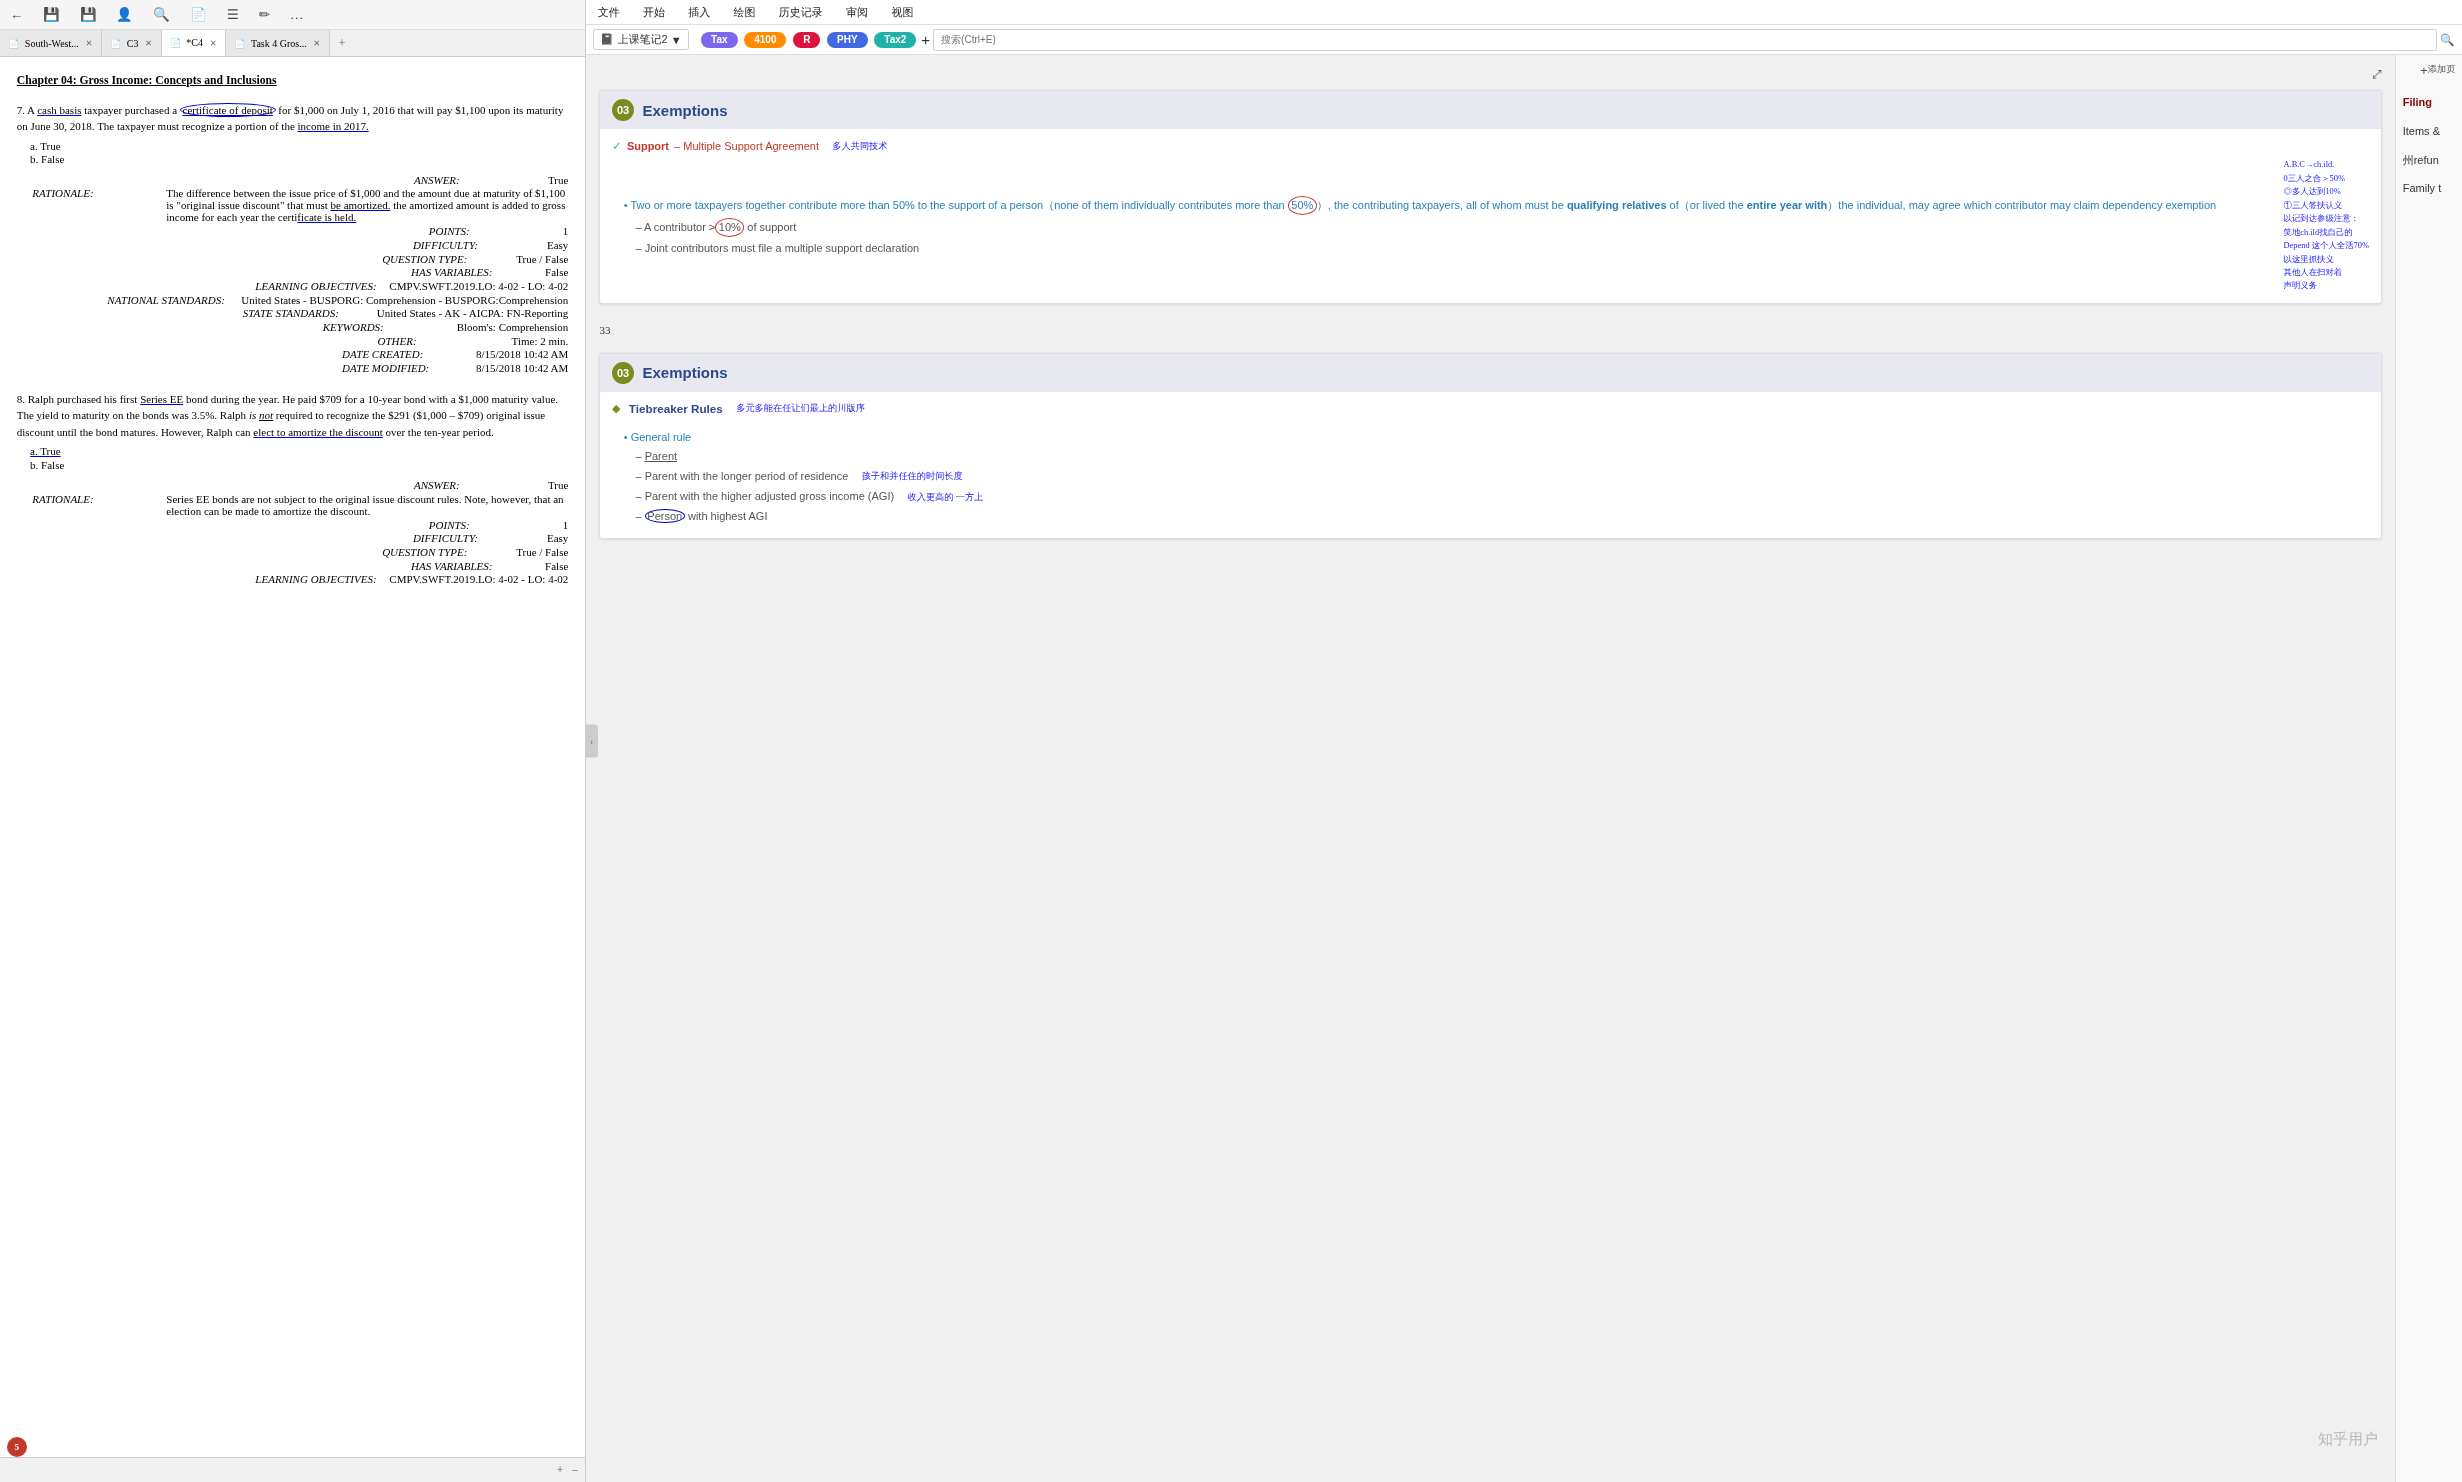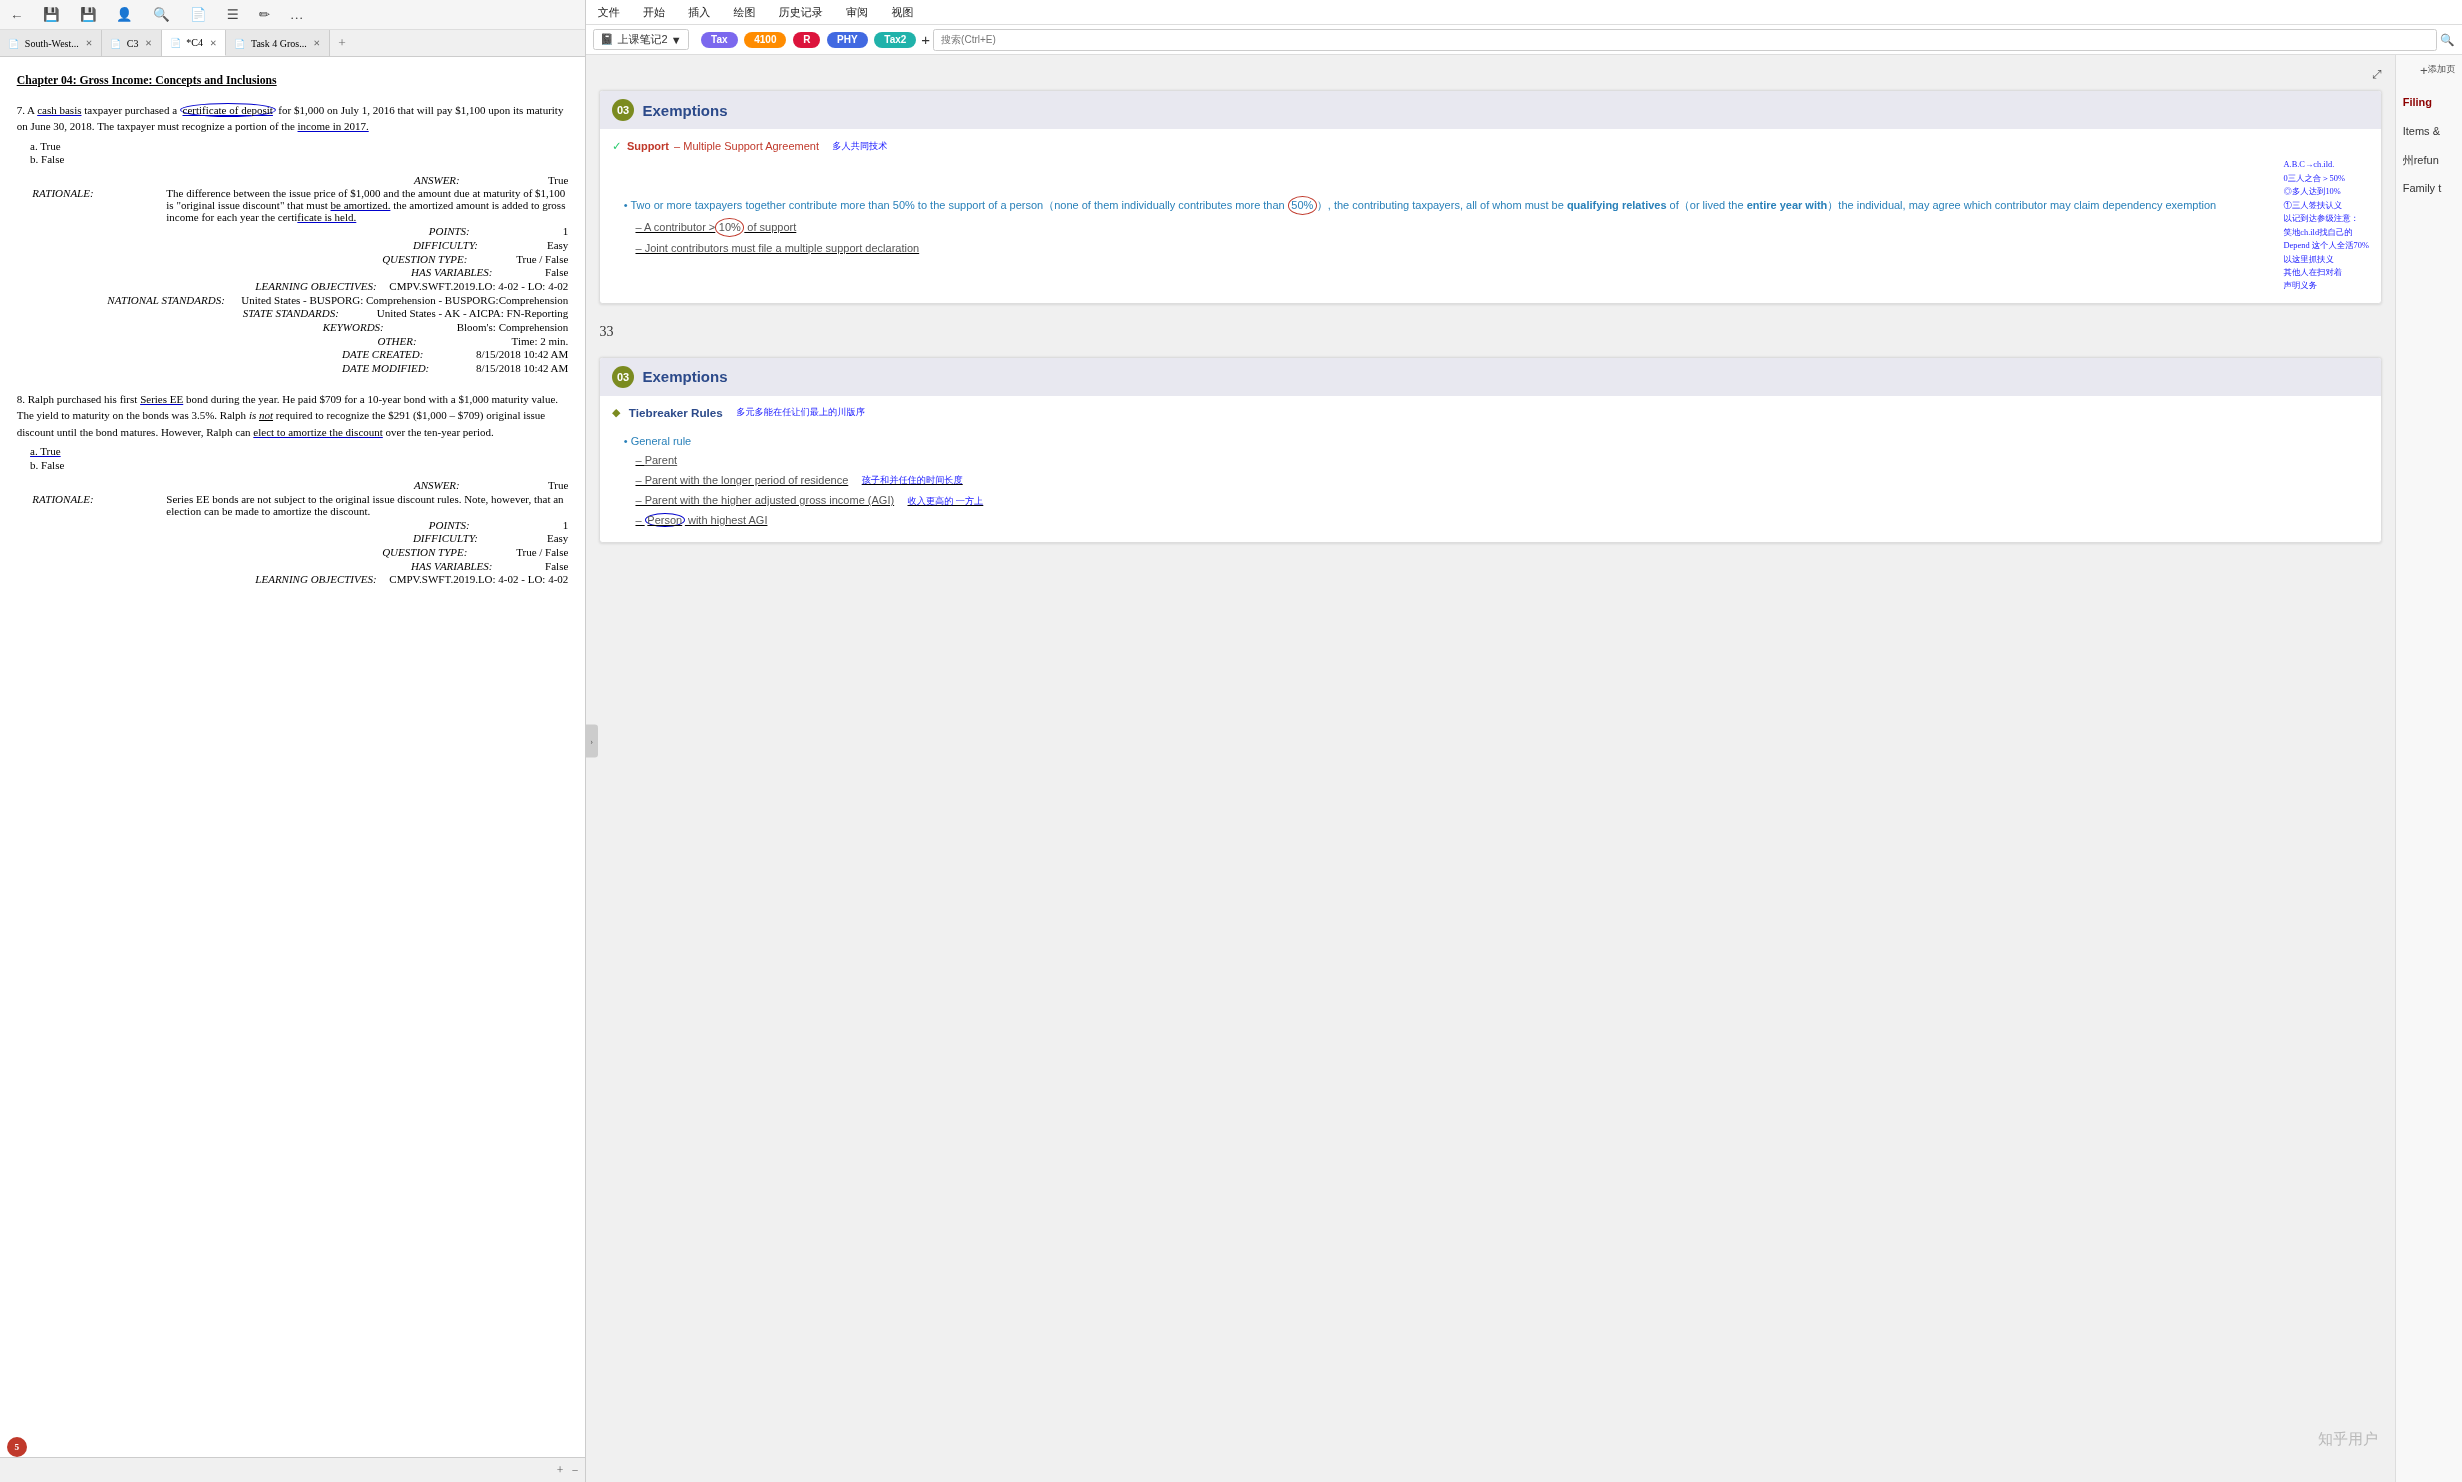--- a/index.html
+++ b/index.html
@@ -317,21 +317,20 @@
     .bullet-item {
       color: #2980b9;
       margin-bottom: 3.3px;
       line-height: 1.5;
     }
     .bullet-item span { color: #2980b9; }
 
     .dash-list {
       margin-left: 23.4px;
       margin-top: 1.7px;
-      text-decoration: underline;
     }
     .dash-item {
       color: #555;
       margin-bottom: 3.3px;
       line-height: 1.5;
     }
     .highlight-red { color: #c0392b; font-weight: bold; }
     .highlight-circle {
       border: 1.7px solid #c0392b;
       border-radius: 50%;
@@ -342,21 +341,21 @@
     
     .handwrite {
       font-family: 'Segoe Script', 'Comic Sans MS', cursive;
       font-size: 9.2px;
       color: #1a1aff;
       margin-left: 8.4px;
     }
 
     
     .page-num {
-      font-size: 14px;
+      font-size: 11px;
       color: #333;
       margin-top: 3.3px;
     }
 
     
     .tiebreaker-title {
       color: #2c4a8a;
       font-weight: bold;
       font-size: 11.7px;
       margin-bottom: 6.7px;

